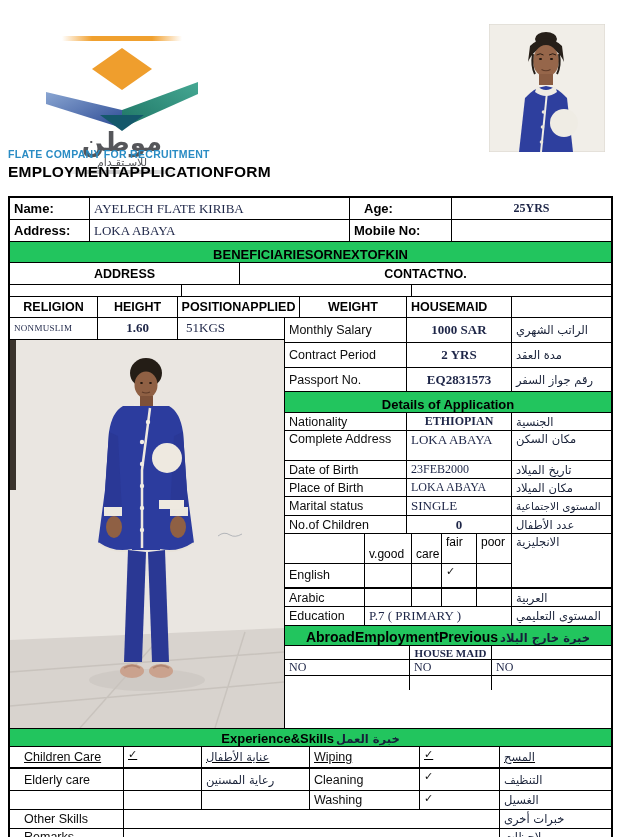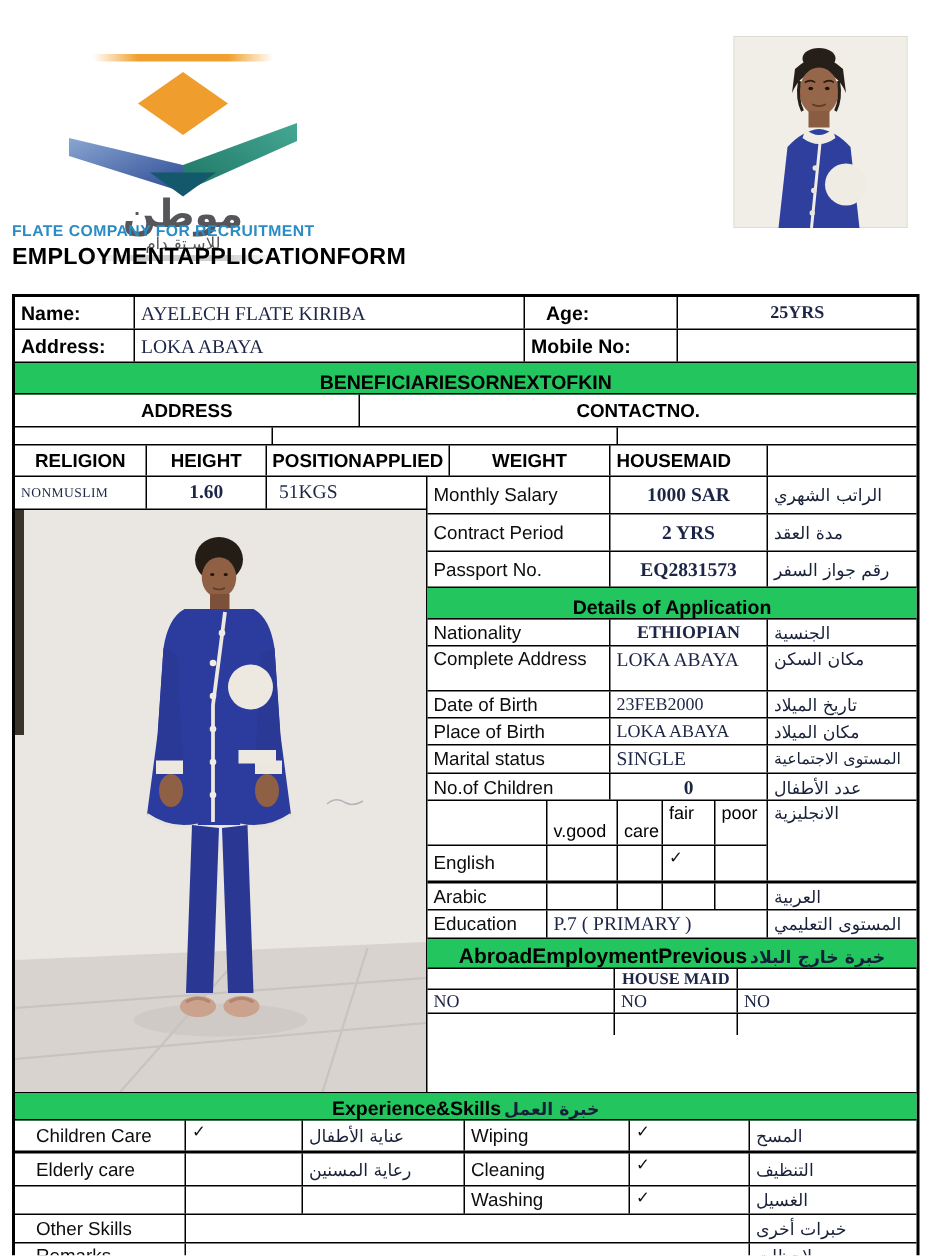--- a/index.html
+++ b/index.html
@@ -24,21 +24,21 @@
   .lbl { font-weight:bold; font-size:13px; }
   .plain { font-weight:normal; font-size:12.5px; color:#0d0d0d; }
   .val { font-family:"Liberation Serif",serif; color:#1d2547; font-size:13px; }
   .small-val { font-size:9px; letter-spacing:.3px; }
   .ctr { justify-content:center; text-align:center;font-weight:bold; }
   .hdr { font-weight:bold; font-size:12.5px; justify-content:center; }
   .ar { font-family:"DejaVu Sans",sans-serif; justify-content:flex-end; text-align:right; color:#182138; font-size:11.5px; padding-right:6px; }
   .bar { background:#22c55e; display:flex; align-items:flex-end; justify-content:center; border-bottom:1px solid #000; font-weight:bold; font-size:13px; gap:2px; }
   .bar .arb { font-family:"DejaVu Sans",sans-serif; font-size:11.5px; font-weight:bold; color:#16203a; }
   .check { font-family:"DejaVu Sans",sans-serif; font-size:11px; color:#111; }
-  .thick { border-bottom-width:2px; }
+  .thick { border-bottom-width:2px;text-decoration:underline; }
 
   
   .mid { display:flex; height:411px; border-bottom:1px solid #000; }
   .mid-left { width:275px; border-right:1px solid #000; display:flex; flex-direction:column; }
   .mid-left .r { border-bottom:1px solid #000; }
   .photo-cell { flex:1 1 auto; overflow:hidden; background:#eae6e1; }
   .mid-right { flex:1 1 auto; display:flex; flex-direction:column; }
 
   
   .lang-top { display:flex; }

